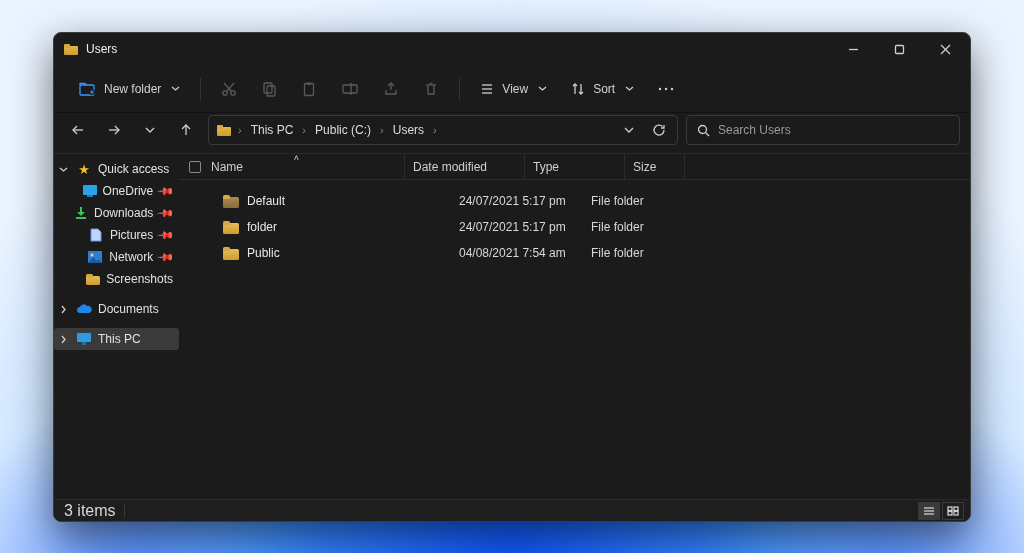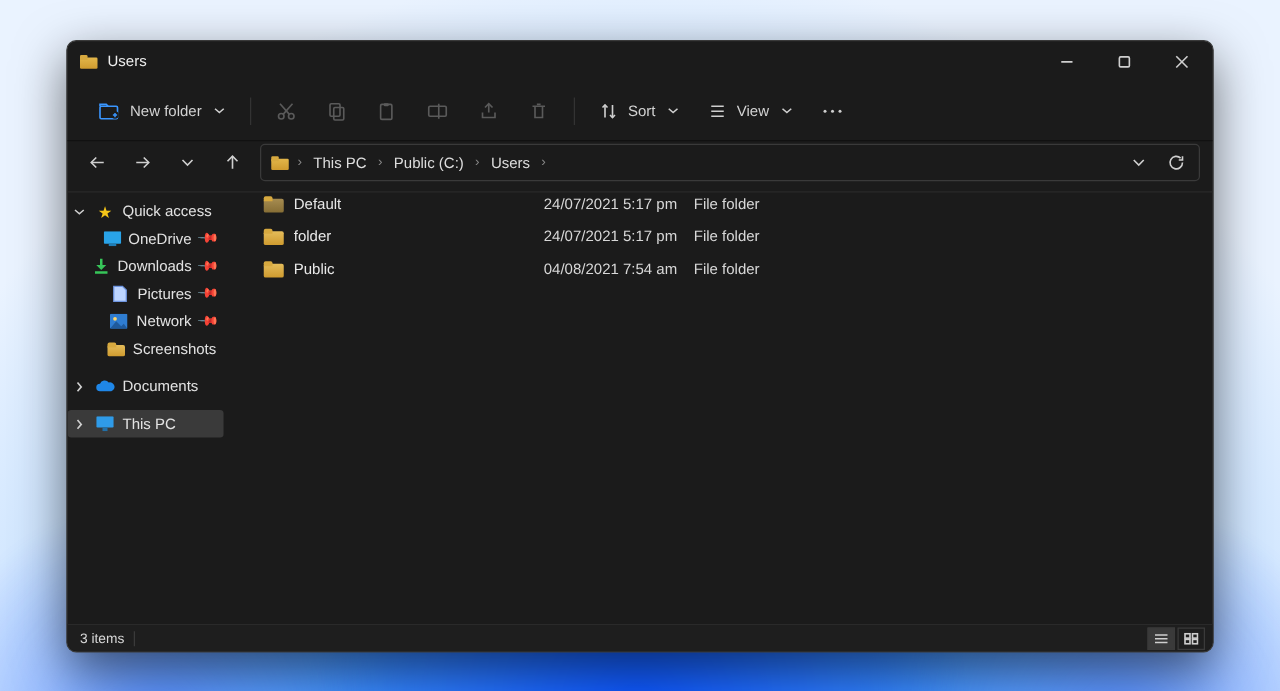--- a/index.html
+++ b/index.html
@@ -77,34 +77,34 @@
   .filepanel { flex:1; display:flex; flex-direction:column; }
   .columns { display:flex; align-items:center; height:26px; border-bottom:1px solid #2a2a2a; padding-left:10px; color:#cfcfcf; font-size:12px; }
   .col { display:flex; align-items:center; height:100%; border-right:1px solid #2c2c2c; padding-left:8px; position:relative; }
   .col.name { width:216px; padding-left:0; }
   .col.date { width:120px; }
   .col.type { width:100px; }
   .col.size { width:60px; }
   .col .sort-caret { position:absolute; top:-1px; left:50%; transform:translateX(-50%); color:#cfcfcf; font-size:9px; }
   .hdr-cb { width:12px; height:12px; border:1px solid #8a8a8a; border-radius:2px; margin-right:10px; }
   .rows { flex:1; padding-top:2px; }
-  .row { display:flex; align-items:flex-start; height:26px; padding-left:10px; color:#e8e8e8; font-size:12px; }
+  .row { display:flex; align-items:flex-end; height:26px; padding-left:10px; color:#e8e8e8; font-size:12px;gap:12px; }
   .cell { padding-left:8px; }
   .cell.name { width:216px; display:flex; align-items:center; gap:8px; padding-left:0; }
   .cell.date { width:120px; color:#d8d8d8; }
   .cell.type { width:100px; color:#d8d8d8; }
   .cell.size { width:60px; }
   .row-cb-slot { width:22px; }
   .folder-icon { width:16px; height:13px; position:relative; }
   .folder-icon::before{content:"";position:absolute;left:0;top:2px;width:100%;height:calc(100% - 2px);background:linear-gradient(#e4bc5a,#cf9b2f);border-radius:1.5px;}
   .folder-icon::after{content:"";position:absolute;left:0;top:0;width:45%;height:4px;background:#d7a93f;border-radius:1.5px 1.5px 0 0;}
   .folder-icon.empty::before{background:linear-gradient(#bfa05a,#9a7d3a); opacity:.85;}
 
   
-  .statusbar { height:22px; border-top:1px solid #2a2a2a; display:flex; align-items:center; padding:0 6px 0 10px; font-size:11px; color:#d8d8d8; background:#1e1e1e; border-radius:0 0 8px 8px;}
+  .statusbar { height:22px; border-top:1px solid #2a2a2a; display:flex; align-items:center; padding:0 6px 0 10px; font-size:16px; color:#d8d8d8; background:#1e1e1e; border-radius:0 0 8px 8px;}
   .statusbar .grow { flex:1; }
   .status-sep { width:1px; height:12px; background:#3a3a3a; margin:0 8px; }
   .viewbtn { width:22px; height:18px; display:flex; align-items:center; justify-content:center; border:1px solid #3a3a3a; margin-left:2px; }
   .viewbtn.active { background:#3a3a3a; }
 </style>
 </head>
 <body>
 
 <div class="bloom b1"></div>
 <div class="bloom b2"></div>
@@ -207,42 +207,42 @@
             <path class="stroke" d="M6.5 2.5 h3"></path>
           </svg>
       </span>
     </div>
 
     <div class="vsep"></div>
 
     <div class="tbtn">
       <span class="icon">
         <svg width="14" height="14">
+            <line class="stroke" x1="2" y1="3" x2="12" y2="3"></line>
+            <line class="stroke" x1="2" y1="7" x2="12" y2="7"></line>
+            <line class="stroke" x1="2" y1="11" x2="12" y2="11"></line>
+          </svg>
+      </span>
+      <span>View</span>
+      <span class="icon chev-s">
+          <svg width="9" height="9">
+            <path class="stroke" d="M1 3 L4.5 6 L8 3"></path>
+          </svg>
+        </span>
+    </div>
+    <div class="tbtn">
+      <span class="icon">
+        <svg width="14" height="14">
             <path class="stroke" d="M4 2 v10"></path>
             <path class="stroke" d="M2 4 L4 2 L6 4"></path>
             <path class="stroke" d="M10 12 v-10"></path>
             <path class="stroke" d="M8 10 L10 12 L12 10"></path>
           </svg>
       </span>
       <span>Sort</span>
-      <span class="icon chev-s">
-          <svg width="9" height="9">
-            <path class="stroke" d="M1 3 L4.5 6 L8 3"></path>
-          </svg>
-        </span>
-    </div>
-    <div class="tbtn">
-      <span class="icon">
-        <svg width="14" height="14">
-            <line class="stroke" x1="2" y1="3" x2="12" y2="3"></line>
-            <line class="stroke" x1="2" y1="7" x2="12" y2="7"></line>
-            <line class="stroke" x1="2" y1="11" x2="12" y2="11"></line>
-          </svg>
-      </span>
-      <span>View</span>
       <span class="icon chev-s">
           <svg width="9" height="9">
             <path class="stroke" d="M1 3 L4.5 6 L8 3"></path>
           </svg>
         </span>
     </div>
 
     <div class="tbtn">
       <span class="icon">
         <svg width="16" height="6">
@@ -301,20 +301,29 @@
           </svg>
       </div>
       <div class="addrbtn">
         <svg width="14" height="14">
             <path class="stroke" d="M12 7 a5 5 0 1 1 -1.5 -3.5"></path>
             <path d="M12 2 L12 5 L9 5" fill="none" stroke="#cfcfcf" stroke-width="1.3"></path>
           </svg>
       </div>
     </div>
 
+    <div class="searchbox">
+      <span class="icon">
+        <svg width="13" height="13">
+            <circle class="stroke" cx="5.5" cy="5.5" r="4"></circle>
+            <line class="stroke" x1="8.5" y1="8.5" x2="12" y2="12"></line>
+          </svg>
+      </span>
+      <input type="text" placeholder="Search Users" style="">
+    </div>
   </div>
 
   <div class="body">
 
     <div class="sidebar">
       <div class="treegroup">
         <div class="treeitem indent0">
           <span class="tree-gutter">
               <svg width="9" height="9">
                 <path class="stroke" d="M1 3 L4.5 6 L8 3"></path>
@@ -406,20 +415,36 @@
                 <rect x="5" y="9" width="4" height="3" fill="#2170a8"></rect>
               </svg>
             </span>
           <span>This PC</span>
         </div>
       </div>
 
     </div>
 
     <div class="filepanel">
+      <div class="columns">
+        <div class="col name">
+          <span class="hdr-cb"></span>
+          <span>Name</span>
+          <span class="sort-caret">˄</span>
+        </div>
+        <div class="col date">
+            <span>Date modified</span>
+          </div>
+        <div class="col type">
+            <span>Type</span>
+          </div>
+        <div class="col size">
+            <span>Size</span>
+          </div>
+      </div>
       <div class="rows" id="rows-container">
           <div class="row">
             <span class="row-cb-slot"></span>
             <div class="cell name">
               <span class="folder-icon empty"></span>
               <span>Default</span>
             </div>
             <div class="cell date">24/07/2021 5:17 pm</div>
             <div class="cell type">File folder</div>
             <div class="cell size"></div>

